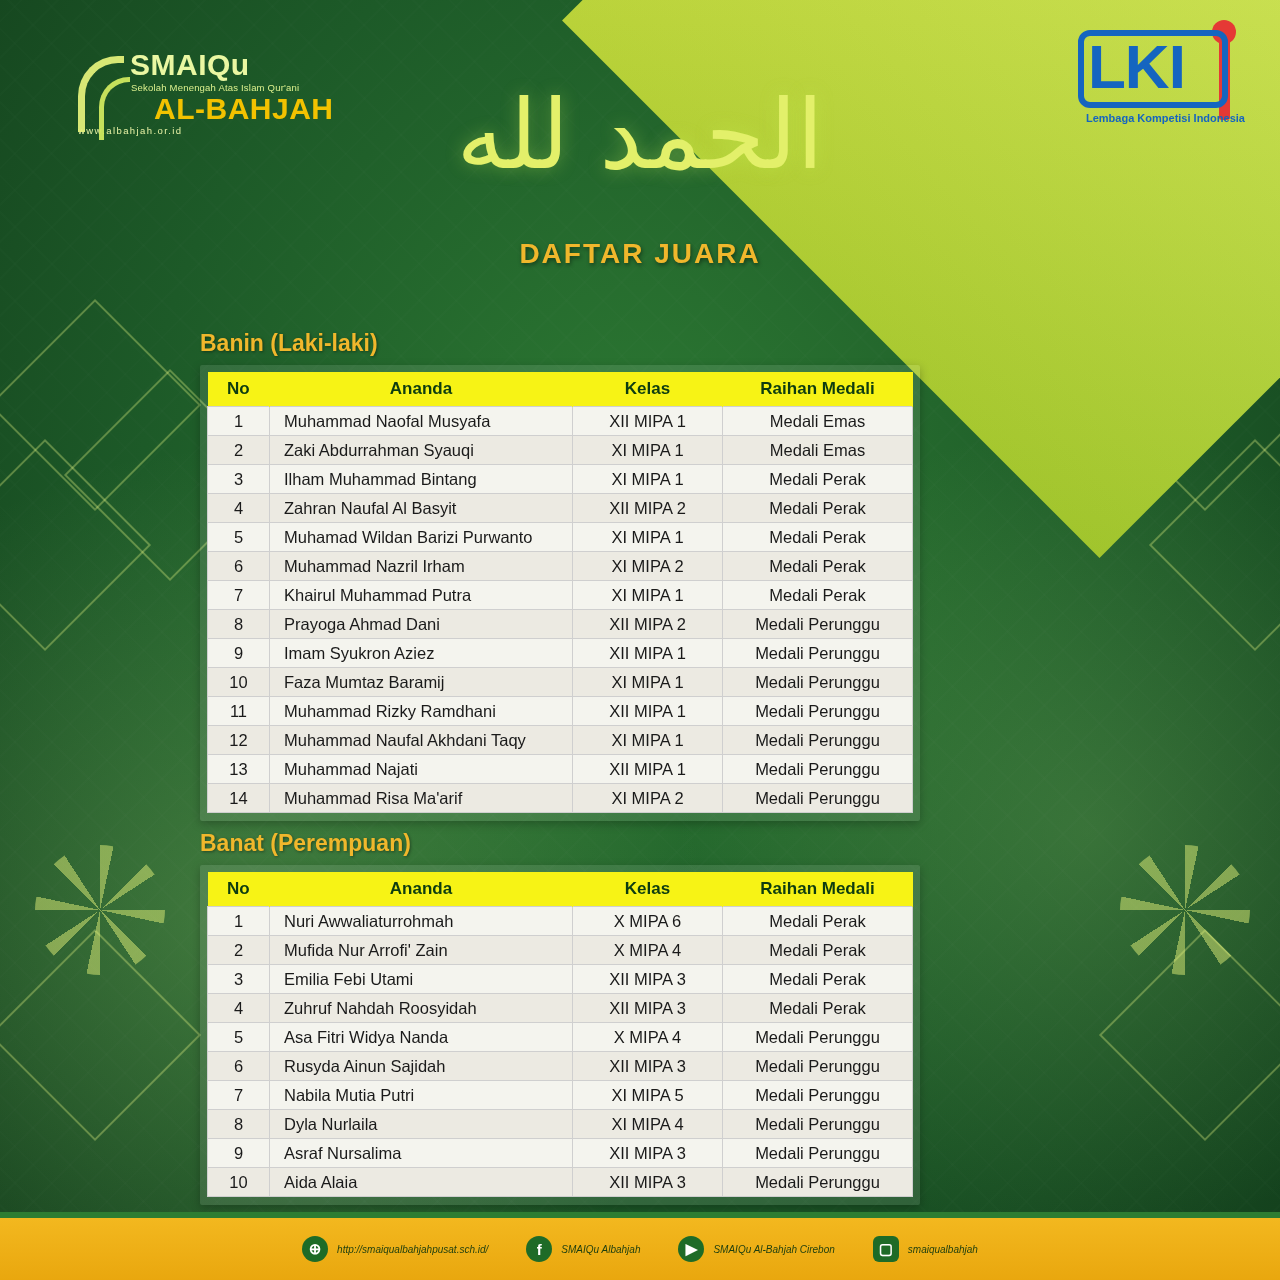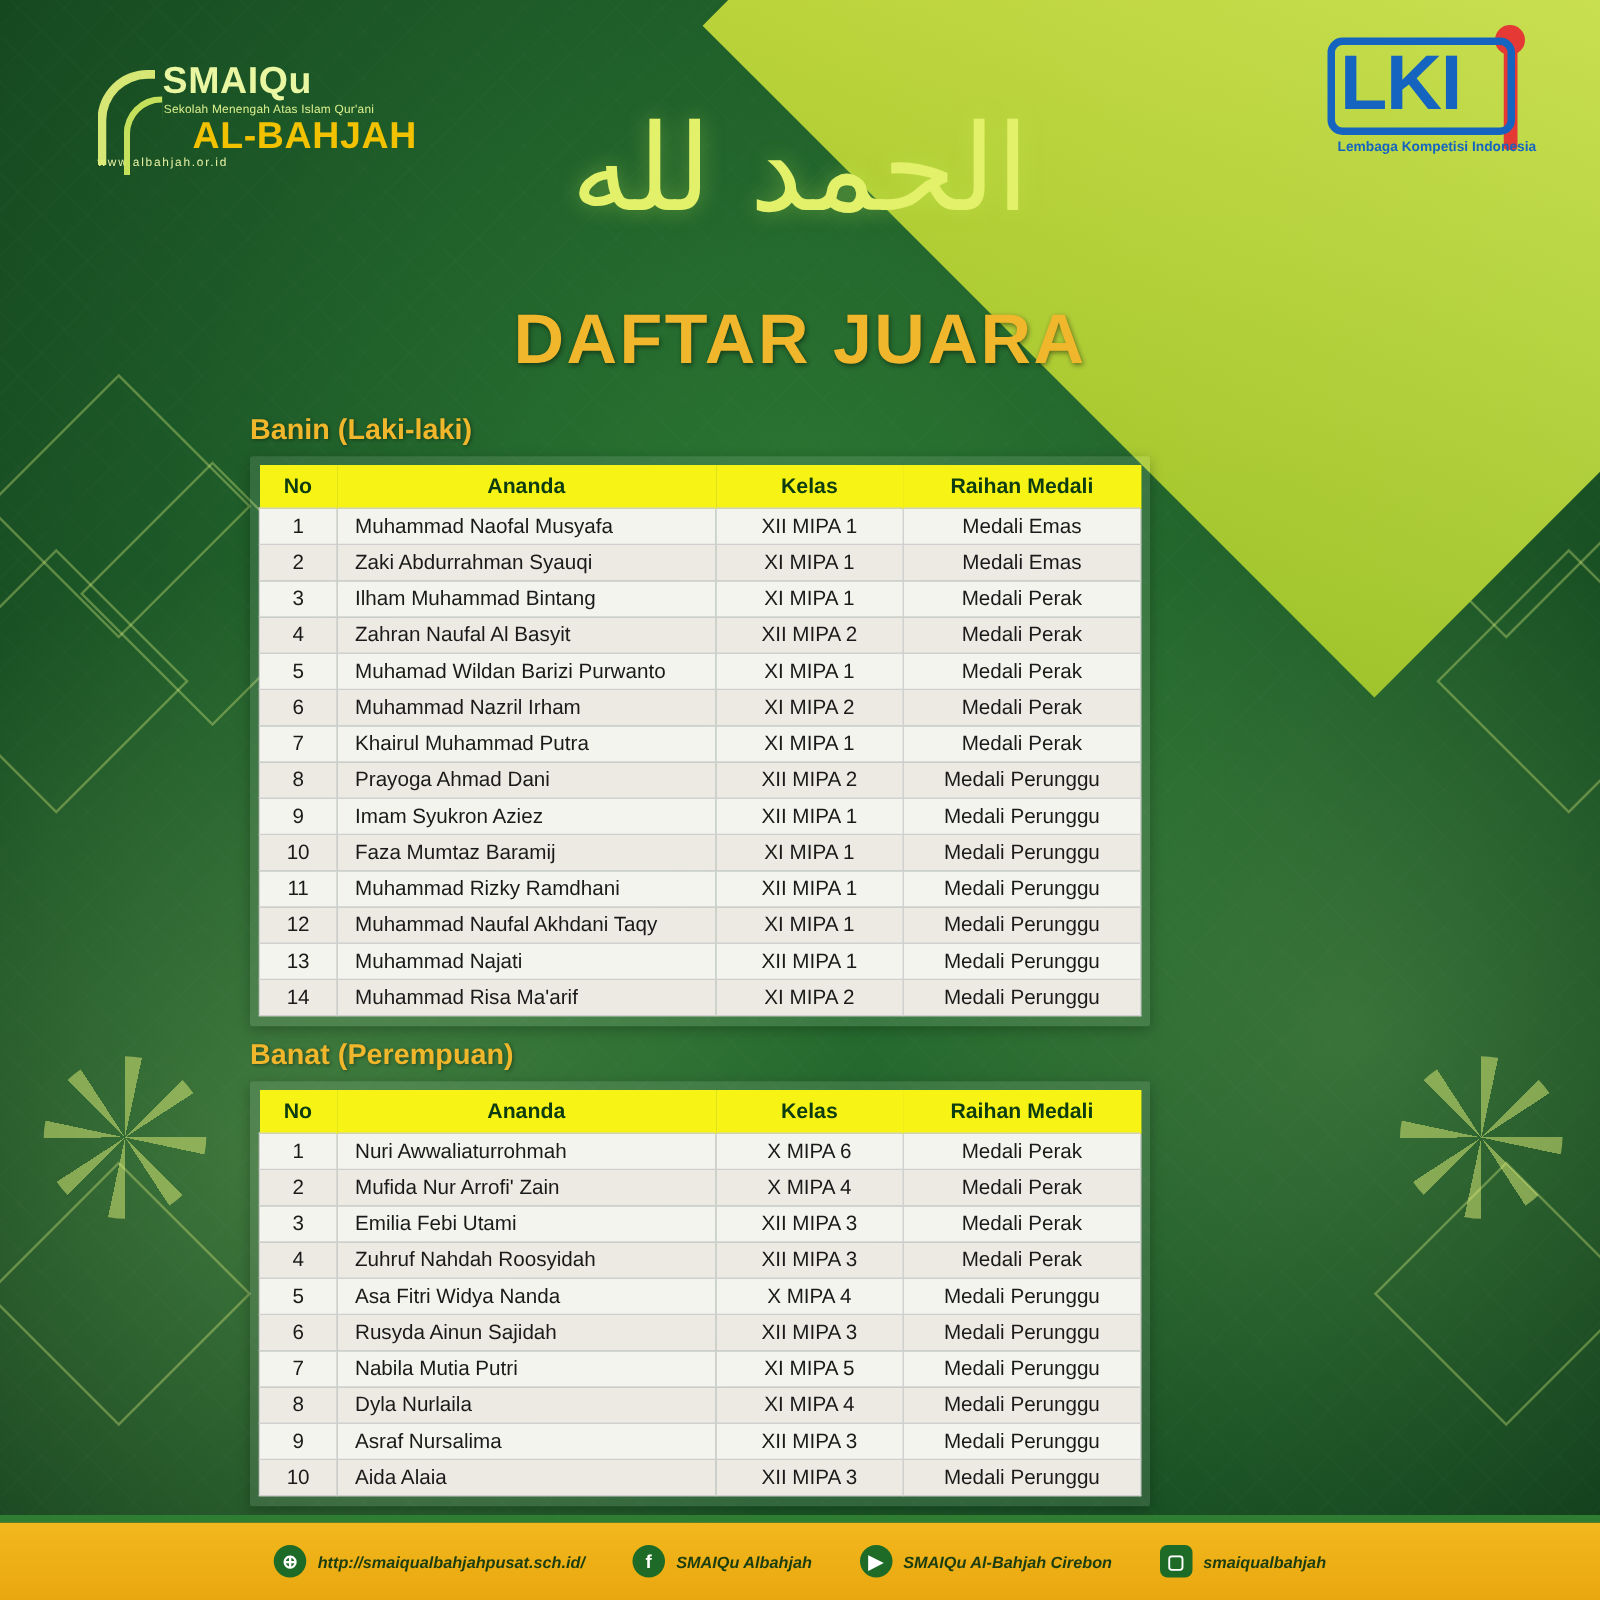--- a/index.html
+++ b/index.html
@@ -83,21 +83,21 @@
     content:""; position:absolute; left: 14px; top: 14px; width: 26px; height: 58px;
     border-left: 5px solid #cfe85e; border-top: 5px solid #cfe85e;
     border-top-left-radius: 30px;
   }
   .logo-smaiqu { font-size: 30px; font-weight: bold; color: #eaf7a2; letter-spacing: .5px; margin-left: 52px; }
   .logo-sub { font-size: 9.5px; color: #dcf08e; margin-left: 53px; letter-spacing: .2px; }
   .logo-albahjah { font-size: 30px; font-weight: bold; color: #f2c200; margin-left: 76px; line-height: 1.05; letter-spacing: .5px;}
   .logo-web { font-size: 9.5px; color: #e9f3a6; letter-spacing: 1.4px; }
 
   .lki {
-    position: absolute; right: 38px; top: 26px; width: 180px; height: 110px;
+    position: absolute; right: 22px; top: 26px; width: 180px; height: 110px;
   }
   .lki-box {
     position: absolute; left: 0; top: 4px; width: 150px; height: 78px;
     border: 6px solid #1565c0; border-radius: 12px;
   }
   .lki-text {
     position: absolute; left: 10px; top: 10px;
     font-size: 62px; font-weight: bold; color: #1565c0; line-height: 62px;
     letter-spacing: -1px;
   }
@@ -108,21 +108,21 @@
   .arabic {
     position: absolute; top: 60px; left: 0; width: 100%;
     text-align: center; color: #e3f06a;
     font-family: "DejaVu Sans", sans-serif;
     font-size: 96px; line-height: 150px;
     text-shadow: 0 0 18px rgba(200,240,90,.35);
   }
   .title {
     position: absolute; top: 238px; left: 0; width: 100%;
     text-align: center;
-    font-size: 56px; font-weight: bold; letter-spacing: 2px;
+    font-size: 28px; font-weight: bold; letter-spacing: 2px;
     color: #f0b72c;
     text-shadow: 1px 2px 4px rgba(0,0,0,.45);
   }
 
   
   .section { position: absolute; left: 200px; width: 720px; }
   .sec1 { top: 330px; }
   .sec2 { top: 830px; }
   .section-title {
     font-size: 23px; color: #f0b72c; font-weight: bold;
@@ -160,21 +160,21 @@
   .footer {
     position: absolute; left: 0; bottom: 0; width: 100%; height: 62px;
     background: linear-gradient(180deg, #f3b81f 0%, #e9a70e 100%);
     display: flex; align-items: center; justify-content: center; gap: 38px;
   }
   .footer:before {
     content:""; position:absolute; top:-6px; left:0; width:100%; height:6px;
     background:#2e7d32;
   }
   .f-item { display: flex; align-items: center; gap: 9px; }
-  .f-item span.txt { font-size: 13px; font-weight: bold; color: #1b3d0f; font-style: italic; }
+  .f-item span.txt { font-size: 10px; font-weight: normal; color: #1b3d0f; font-style: italic; }
   .f-ico {
     width: 26px; height: 26px; border-radius: 50%;
     background: #1e6b27; color: #ffffff;
     display: flex; align-items: center; justify-content: center;
     font-size: 15px; font-weight: bold;
   }
   .f-ico.sq { border-radius: 6px; }
 </style>
 </head>
 <body>

